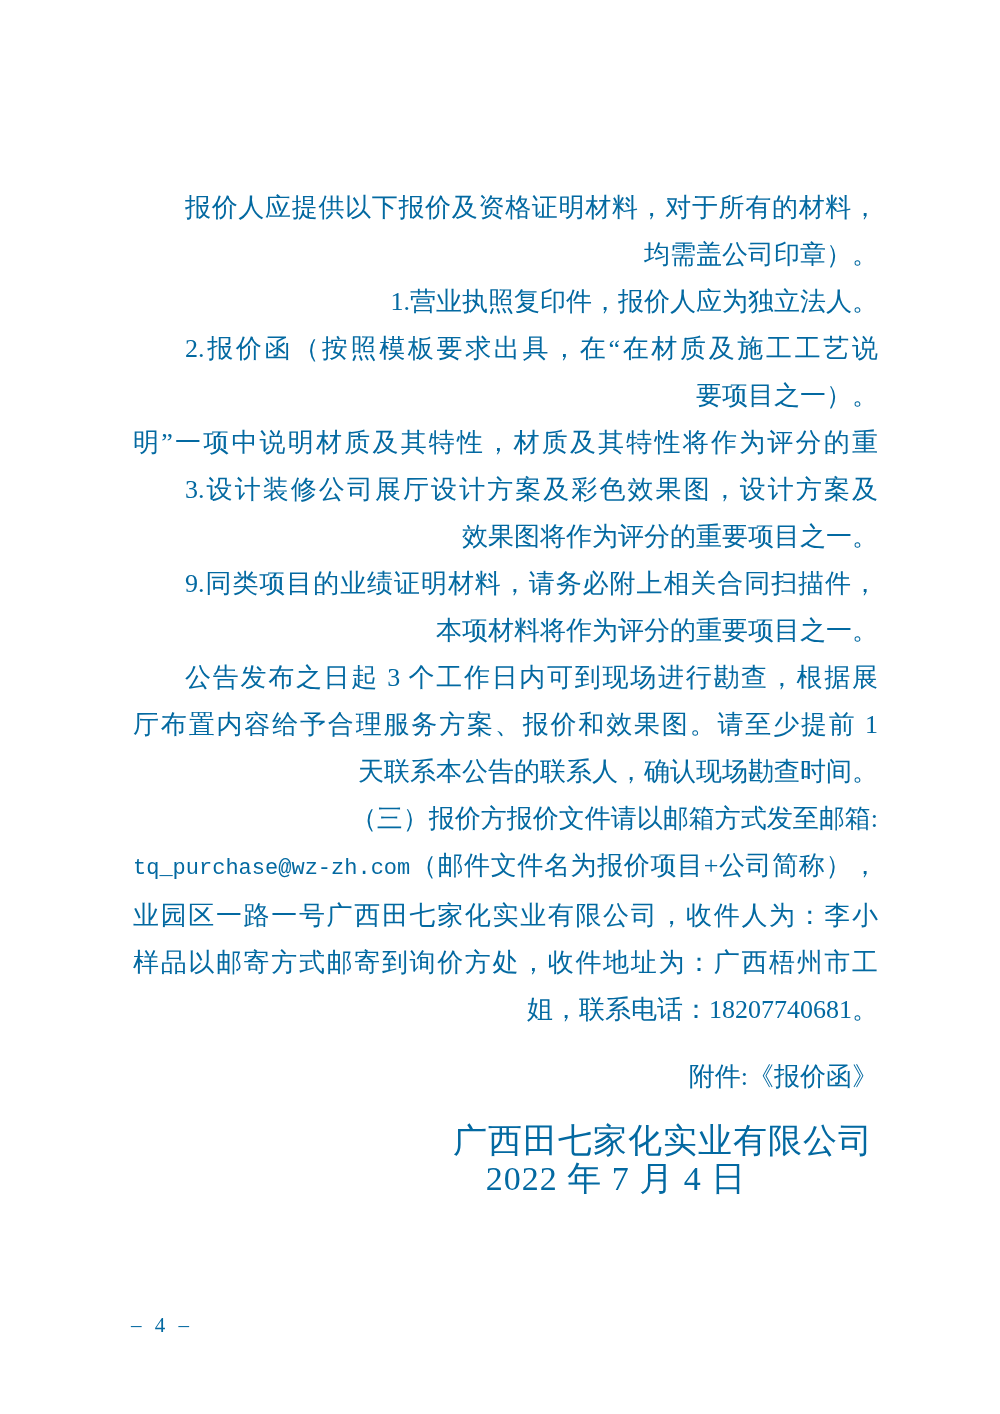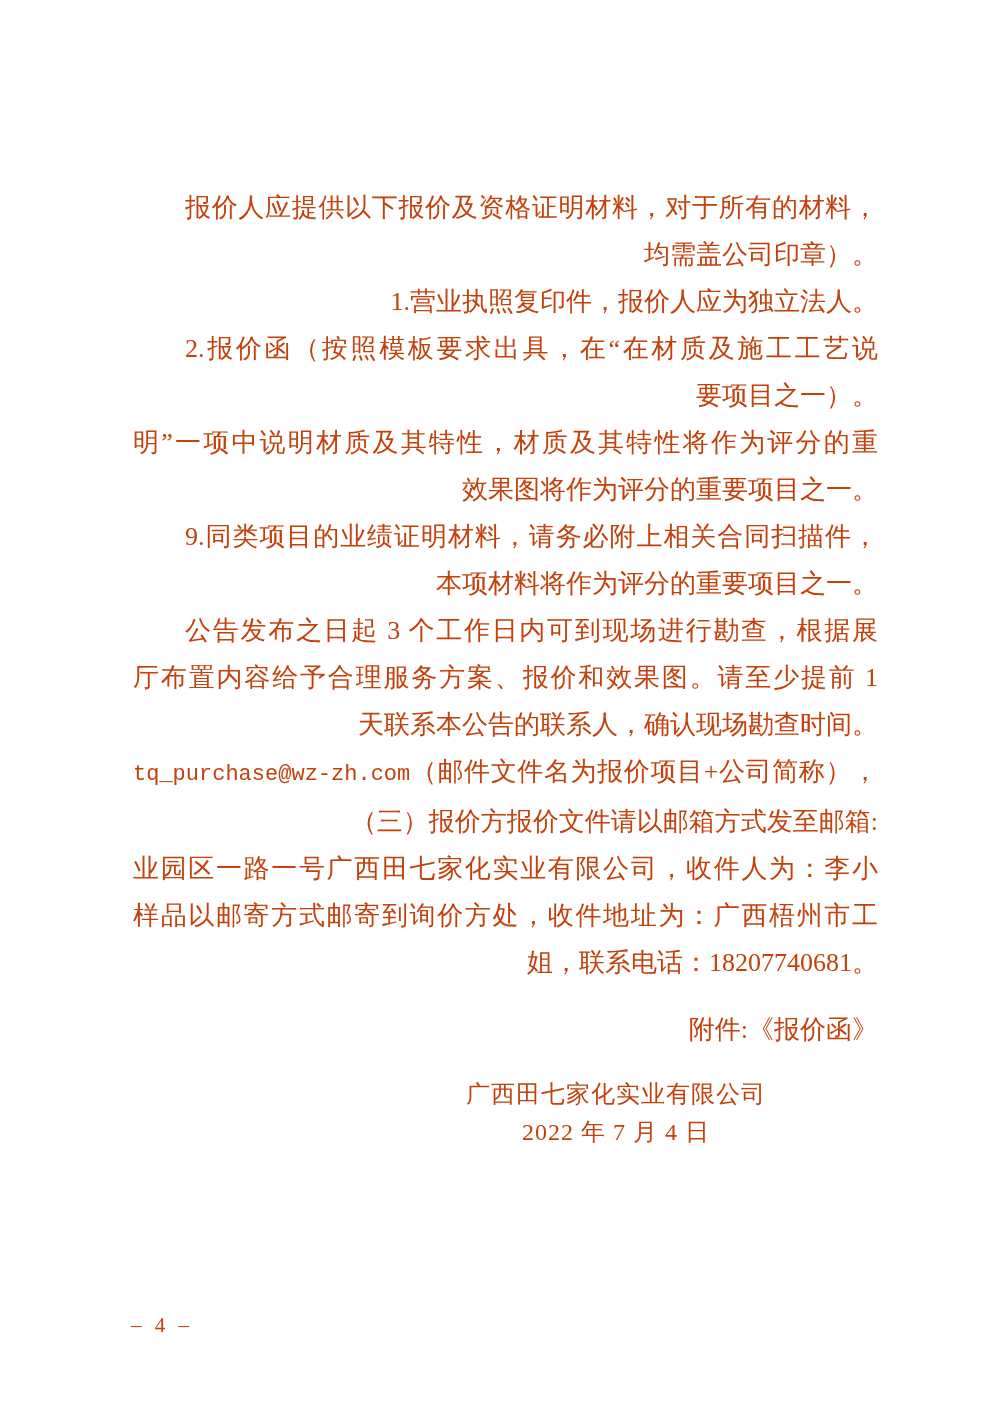--- a/index.html
+++ b/index.html
@@ -4,21 +4,21 @@
 <style>
   * { margin: 0; padding: 0; box-sizing: border-box; }
   html, body { background: #e8e8e8; }
   .page {
     position: relative;
     width: 1000px;
     height: 1414px;
     background: #ffffff;
     overflow: hidden;
     font-family: "Liberation Serif", "DejaVu Serif", serif;
-    color: #c2410c;
+    color: #0369a1;
     text-decoration: underline;
   }
   .content {
     position: absolute;
     left: 133px;
     top: 184px;
     width: 745px;
   }
   .line {
     font-size: 26px;
@@ -40,21 +40,21 @@
   .attachment-line {
     margin-top: 20px;
   }
   .signature {
     margin-top: 22px;
     margin-left: 320px;
     width: 326px;
     text-align: center;
   }
   .signature .sig-line {
-    font-size: 24px;
+    font-size: 34px;
     line-height: 38px;
     letter-spacing: 1px;
     white-space: pre;
   }
   .page-number {
     position: absolute;
     left: 131px;
     top: 1313px;
     font-size: 21px;
     letter-spacing: 4px;
@@ -69,32 +69,33 @@
 
     <div class="line indent just">报价人应提供以下报价及资格证明材料，对于所有的材料，</div>
     <div class="line">均需盖公司印章）。</div>
 
     <div class="line indent">1.营业执照复印件，报价人应为独立法人。</div>
 
     <div class="line indent just">2.报价函（按照模板要求出具，在“在材质及施工工艺说</div>
     <div class="line">要项目之一）。</div>
     <div class="line just">明”一项中说明材质及其特性，材质及其特性将作为评分的重</div>
 
+    <div class="line indent just">3.设计装修公司展厅设计方案及彩色效果图，设计方案及</div>
     <div class="line">效果图将作为评分的重要项目之一。</div>
 
     <div class="line indent just">9.同类项目的业绩证明材料，请务必附上相关合同扫描件，</div>
     <div class="line">本项材料将作为评分的重要项目之一。</div>
 
     <div class="line indent just">公告发布之日起 3 个工作日内可到现场进行勘查，根据展</div>
     <div class="line just">厅布置内容给予合理服务方案、报价和效果图。请至少提前 1</div>
     <div class="line">天联系本公告的联系人，确认现场勘查时间。</div>
 
+    <div class="line indent">（三）报价方报价文件请以邮箱方式发至邮箱:</div>
+
     <div class="line just"><span class="mono">tq_purchase@wz-zh.com</span><span>（邮件文件名为报价项目+公司简称），</span></div>
-
-    <div class="line indent">（三）报价方报价文件请以邮箱方式发至邮箱:</div>
 
     <div class="line just">业园区一路一号广西田七家化实业有限公司，收件人为：李小</div>
     <div class="line just">样品以邮寄方式邮寄到询价方处，收件地址为：广西梧州市工</div>
     <div class="line">姐，联系电话：18207740681。</div>
 
     <div class="line indent attachment-line">附件:《报价函》</div>
 
     <div class="signature">
       <div class="sig-line">广西田七家化实业有限公司</div>
       <div class="sig-line">2022 年 7 月 4 日</div>

